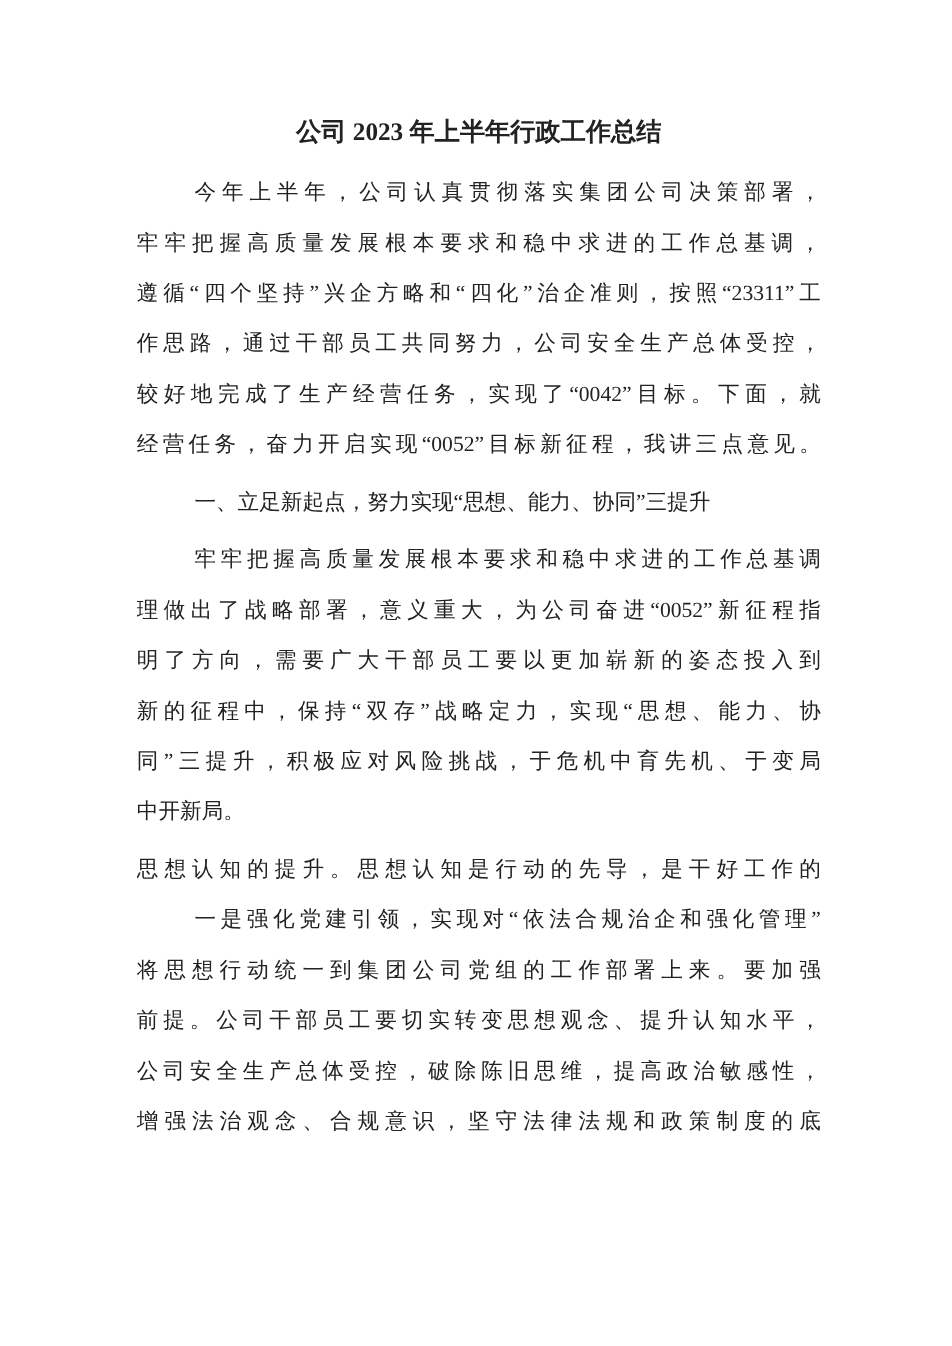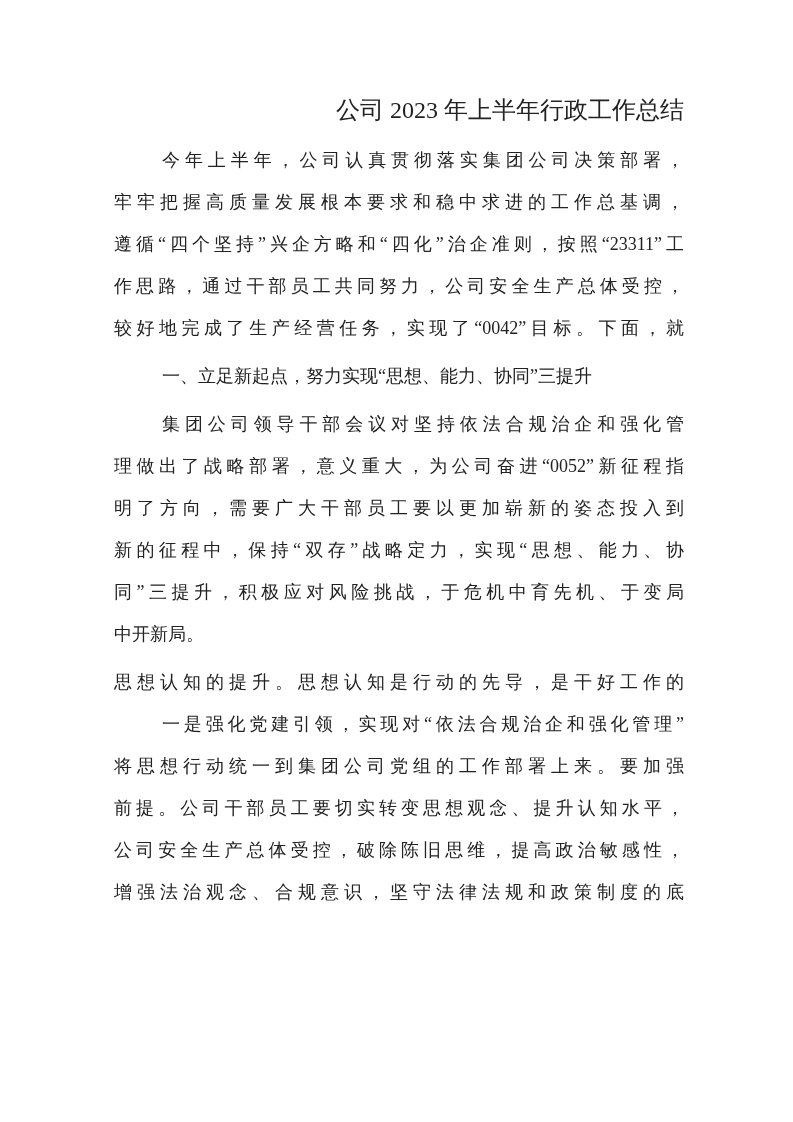--- a/index.html
+++ b/index.html
@@ -18,25 +18,25 @@
   }
   .content {
     position: absolute;
     left: 114px;
     top: 89px;
     width: 570px;
   }
   .doc-title {
     height: 42px;
     line-height: 42px;
-    font-size: 24px;
-    text-align: right;
+    font-size: 21px;
+    text-align: center;
     margin: 0 0 8px 0;
     white-space: nowrap;
-    font-weight: normal;
+    font-weight: bold;
   }
   .para {
     margin: 0 0 6px 0;
   }
   .para:last-child {
     margin-bottom: 0;
   }
   .line {
     display: block;
     height: 42px;
@@ -61,28 +61,29 @@
   <div class="content">
 
     <h1 class="doc-title">公司 2023 年上半年行政工作总结</h1>
 
     <div class="para">
       <span class="line first">今年上半年，公司认真贯彻落实集团公司决策部署，</span>
       <span class="line">牢牢把握高质量发展根本要求和稳中求进的工作总基调，</span>
       <span class="line">遵循“四个坚持”兴企方略和“四化”治企准则，按照“23311”工</span>
       <span class="line">作思路，通过干部员工共同努力，公司安全生产总体受控，</span>
       <span class="line">较好地完成了生产经营任务，实现了“0042”目标。下面，就</span>
+      <span class="line">经营任务，奋力开启实现“0052”目标新征程，我讲三点意见。</span>
     </div>
 
     <div class="para">
       <span class="line first last">一、立足新起点，努力实现“思想、能力、协同”三提升</span>
     </div>
 
     <div class="para">
-      <span class="line first">集团公司领导干部会议对坚持依法合规治企和强化管</span>
+      <span class="line first">牢牢把握高质量发展根本要求和稳中求进的工作总基调</span>
       <span class="line">理做出了战略部署，意义重大，为公司奋进“0052”新征程指</span>
       <span class="line">明了方向，需要广大干部员工要以更加崭新的姿态投入到</span>
       <span class="line">新的征程中，保持“双存”战略定力，实现“思想、能力、协</span>
       <span class="line">同”三提升，积极应对风险挑战，于危机中育先机、于变局</span>
       <span class="line last">中开新局。</span>
     </div>
 
     <div class="para">
       <span class="line">思想认知的提升。思想认知是行动的先导，是干好工作的</span>
       <span class="line first">一是强化党建引领，实现对“依法合规治企和强化管理”</span>

